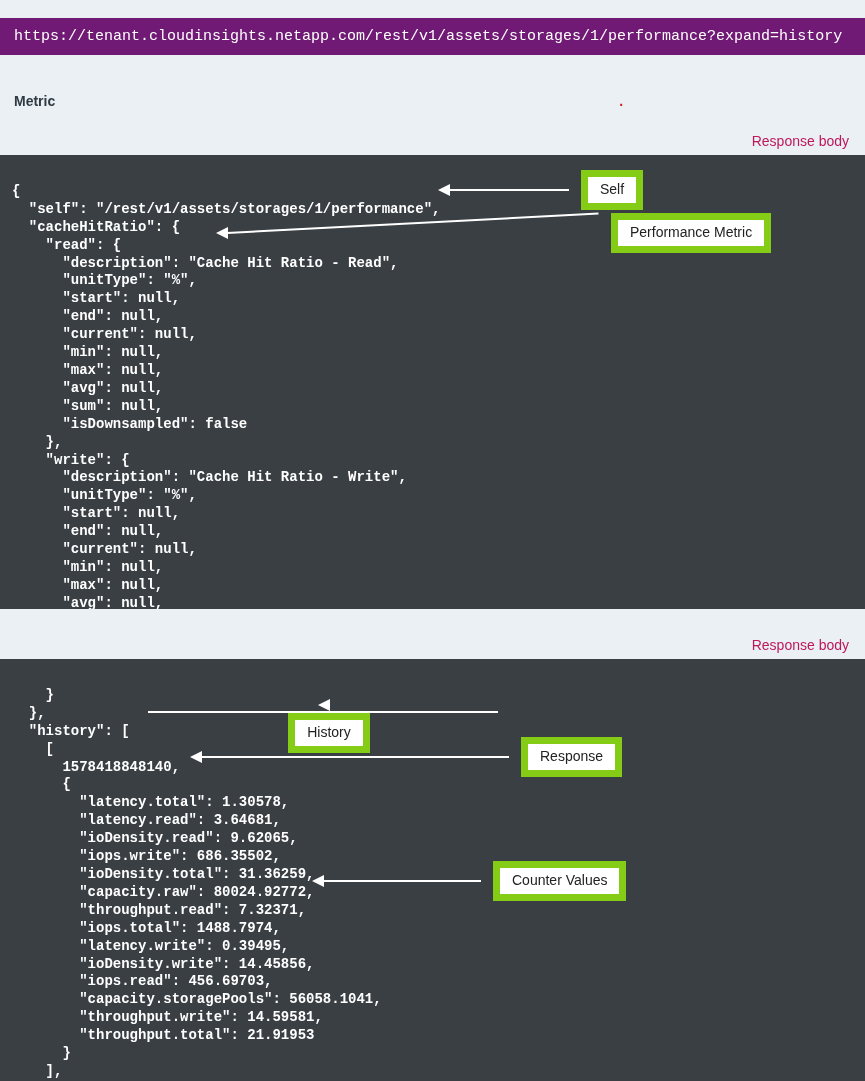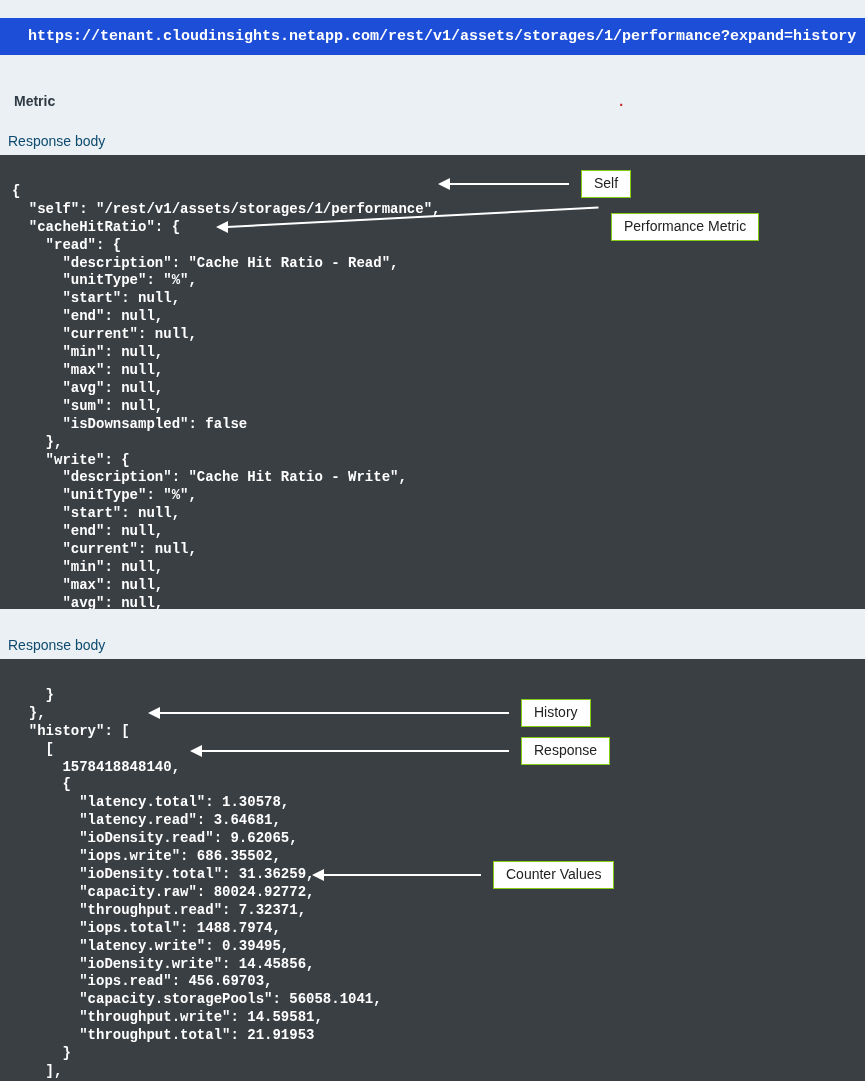--- a/index.html
+++ b/index.html
@@ -13,39 +13,40 @@
   }
   .page {
     background: #eaf0f4;
     padding-bottom: 20px;
   }
   .top-gap {
     height: 18px;
     background: #eaf0f4;
   }
   .url-bar {
-    background: #1d4ed8;
+    background: #701a75;
     color: #fff;
     font-family: "Consolas", "Courier New", monospace;
-    font-weight: bold;
+    font-weight: normal;
     font-size: 15px;
-    padding: 10px 28px;
+    padding: 10px 14px;
     white-space: nowrap;
   }
   .section-gap {
     height: 32px;
   }
   .details-label {
     font-weight: bold;
     color: #2f3a44;
     padding: 6px 14px 14px 14px;
   }
   .resp-label {
-    color: #0c4a6e;
-    padding: 10px 8px 6px 8px;
+    color: #be185d;
+    padding: 10px 16px 6px 8px;
+    text-align: right;
   }
   .code-block {
     background: #3a3f44;
     color: #fff;
     font-family: "Consolas", "Courier New", monospace;
     font-weight: bold;
     font-size: 14px;
     line-height: 1.28;
     padding: 10px 12px 2px 12px;
     white-space: pre;
@@ -73,21 +74,21 @@
     margin-right: -1px;
   }
   .ann .label {
     background: #fff;
     color: #222;
     font-family: "Segoe UI", Arial, sans-serif;
     font-weight: normal;
     font-size: 14px;
     padding: 4px 12px;
     margin-left: 12px;
-    border: 1px solid #84cc16;
+    border: 7px solid #84cc16;
     white-space: nowrap;
   }
   .red-dot {
     color: #c22;
     position: relative;
   }
 </style>
 </head>
 <body>
 
@@ -165,21 +166,21 @@
         "ioDensity.write": 14.45856,
         "iops.read": 456.69703,
         "capacity.storagePools": 56058.1041,
         "throughput.write": 14.59581,
         "throughput.total": 21.91953
       }
     ],
     [
       1578419748198,
       {</span>
-    <div class="ann" style="top:40px; left:148px;">
+    <div class="ann" style="top:40px; left:148px;flex-direction:column;">
       <div class="head-left"></div>
       <div class="shaft" style="width:350px;"></div>
       <div class="label">History</div>
     </div>
     <div class="ann" style="top:78px; left:190px;">
       <div class="head-left"></div>
       <div class="shaft" style="width:308px;"></div>
       <div class="label">Response</div>
     </div>
     <div class="ann" style="top:202px; left:312px;">

